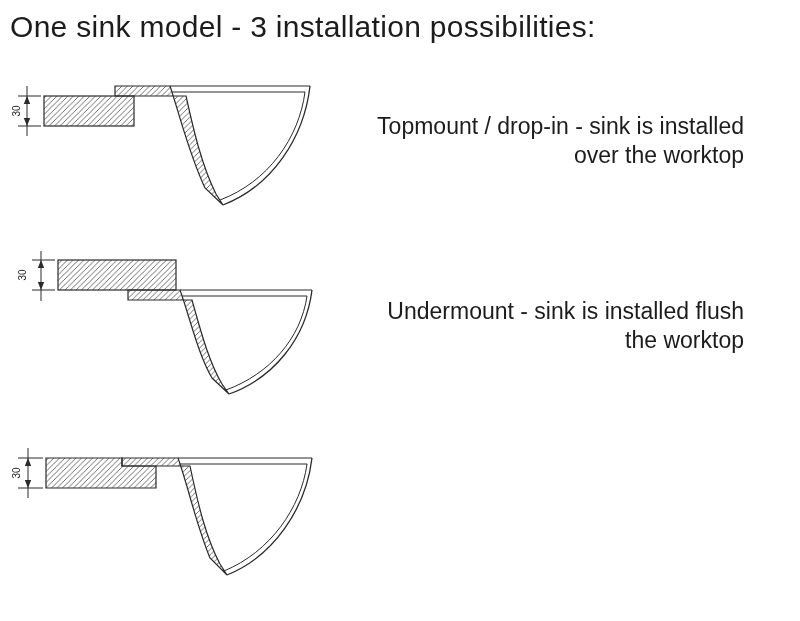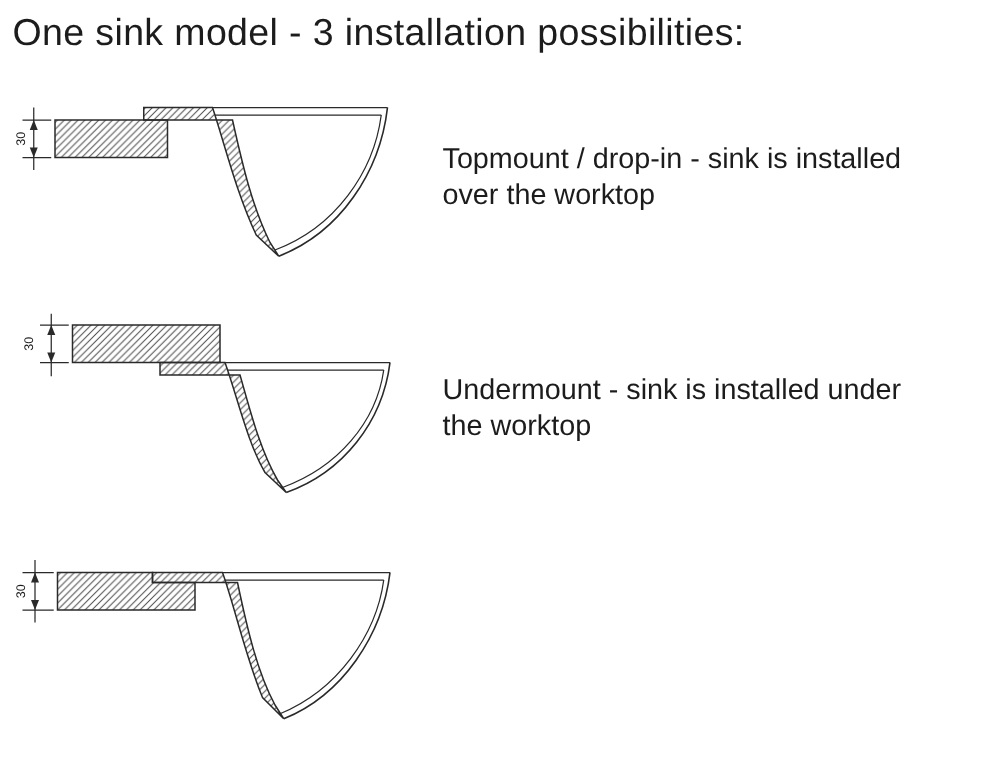--- a/index.html
+++ b/index.html
@@ -11,21 +11,21 @@
     overflow: hidden;
   }
   .page { padding: 10px 4px 0 10px; width: 800px; height: 621px; }
   .title {
     font-size: 30px;
     font-weight: 500;
     letter-spacing: 0.3px;
     margin-bottom: 22px;
     white-space: nowrap;
   }
-  .row { display: flex; align-items: center; margin-bottom: 30px; }
+  .row { display: flex; align-items: center; margin-bottom: 30px; text-align: right; }
   .row svg { flex: 0 0 auto; display: block; }
   .desc {
     font-size: 23px;
     line-height: 1.27;
     max-width: 390px;
     margin-left: 14px;
   }
   .outline { fill: none; stroke: #2a2a2a; stroke-width: 1.3; }
   .thin    { fill: none; stroke: #2a2a2a; stroke-width: 1; }
   .hatched { stroke: #2a2a2a; stroke-width: 1.2; }
@@ -86,21 +86,21 @@
       <rect class="hatched" fill="url(#hatchB)" x="48" y="14" width="118" height="30"></rect>
 
       <path class="hatched" fill="url(#hatchB)" d="M118,44 L170,44 C180,72 188,108 202,132 L219,148 L212,138 C198,114 190,82 182,54 L118,54 Z"></path>
 
       <g>
         <path class="thin" d="M170,44 L302,44 M172,50 L297,50"></path>
         <path class="outline" d="M302,44 C296,92 264,132 219,148"></path>
         <path class="thin" d="M297,50 C291,92 260,128 216,144"></path>
       </g>
     </svg>
-    <p class="desc">Undermount - sink is installed under the worktop</p>
+    <p class="desc">Undermount - sink is installed flush the worktop</p>
   </div>
 
   <div class="row">
     <svg width="330" height="150" viewBox="0 0 330 150">
       <defs>
         <pattern id="hatchC" patternUnits="userSpaceOnUse" width="5.5" height="5.5">
           <path d="M-1,1 L1,-1 M0,5.5 L5.5,0 M4.5,6.5 L6.5,4.5" stroke="#4a4a4a" stroke-width="0.8"></path>
         </pattern>
       </defs>
 

